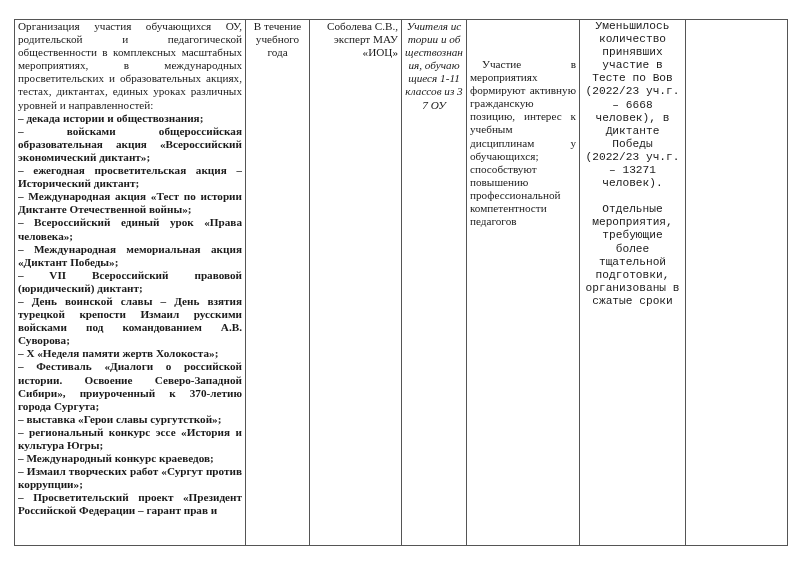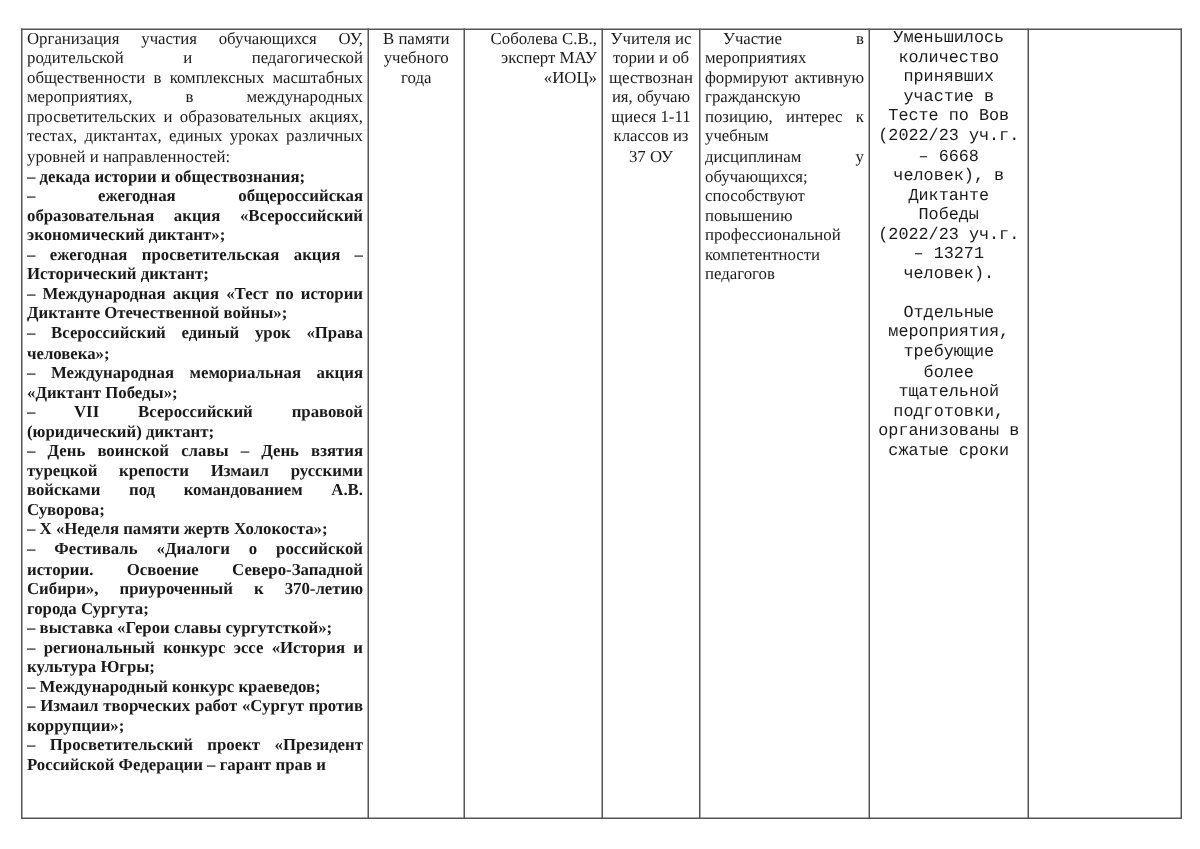--- a/index.html
+++ b/index.html
@@ -12,56 +12,56 @@
   .c1 { width:224px; text-align:justify;margin-top:18px; }
   .c2 { width:57px; text-align:center; }
   .c3 { width:85px; text-align:right; }
   .c4 { width:58px; text-align:center; }
   .c5 { width:106px; text-align:justify; }
   .c6 { width:99px; text-align:center;font-family:Liberation Mono, monospace; }
   .c7 { width:95px; }
   .p { display:block; }
   .item { display:block; text-align:justify;font-weight:bold; }
   .gap { display:block; height:13px; }
-  .ind { text-indent:12px; }
+  .ind { text-indent:12px;margin-top:38px; }
   .clip { overflow:hidden; }
 </style>
 </head>
 <body>
 
 <table class="doc">
   <tbody>
       <tr>
     <td class="c1">
       <div class="clip" style="height:525px;">
         <span class="p">Организация участия обучающихся ОУ, родительской и педагогической общественности в комплексных масштабных мероприятиях, в международных просветительских и образовательных акциях, тестах, диктантах, единых уроках различных уровней и направленностей:</span>
         <span class="item">– декада истории и обществознания;</span>
-        <span class="item">– ежегодная общероссийская образовательная акция «Всероссийский экономический диктант»;</span>
+        <span class="item">– войсками общероссийская образовательная акция «Всероссийский экономический диктант»;</span>
         <span class="item">– ежегодная просветительская акция – Исторический диктант;</span>
         <span class="item">– Международная акция «Тест по истории Диктанте Отечественной войны»;</span>
         <span class="item">– Всероссийский единый урок «Права человека»;</span>
         <span class="item">– Международная мемориальная акция «Диктант Победы»;</span>
         <span class="item">– VII Всероссийский правовой (юридический) диктант;</span>
         <span class="item">– День воинской славы – День взятия турецкой крепости Измаил русскими войсками под командованием А.В. Суворова;</span>
         <span class="item">– X «Неделя памяти жертв Холокоста»;</span>
         <span class="item">– Фестиваль «Диалоги о российской истории. Освоение Северо-Западной Сибири», приуроченный к 370-летию города Сургута;</span>
         <span class="item">– выставка «Герои славы сургутсткой»;</span>
         <span class="item">– региональный конкурс эссе «История и культура Югры;</span>
         <span class="item">– Международный конкурс краеведов;</span>
         <span class="item">– Измаил творческих работ «Сургут против коррупции»;</span>
         <span class="item">– Просветительский проект «Президент Российской Федерации – гарант прав и</span>
       </div>
     </td>
     <td class="c2">
-      <span>В памяти учебного года</span>
+      <span>В течение учебного года</span>
     </td>
     <td class="c3">
       <span>Соболева С.В., эксперт МАУ «ИОЦ»</span>
     </td>
-    <td class="c4" style="word-break:break-all;">
+    <td class="c4" style="word-break:break-all;font-style:italic;">
       <span>Учителя истории и обществознания, обучающиеся 1-11 классов из 37 ОУ</span>
     </td>
     <td class="c5">
       <span class="p ind">Участие в мероприятиях формируют активную гражданскую позицию, интерес к учебным дисциплинам у обучающихся; способствуют повышению профессиональной компетентности педагогов</span>
     </td>
     <td class="c6">
       <span class="p">Уменьшилось количество принявших участие в Тесте по Вов (2022/23 уч.г. – 6668 человек), в Диктанте Победы (2022/23 уч.г. – 13271 человек).</span>
       <span class="gap"></span>
       <span class="p">Отдельные мероприятия, требующие более тщательной подготовки, организованы в сжатые сроки</span>
     </td>

